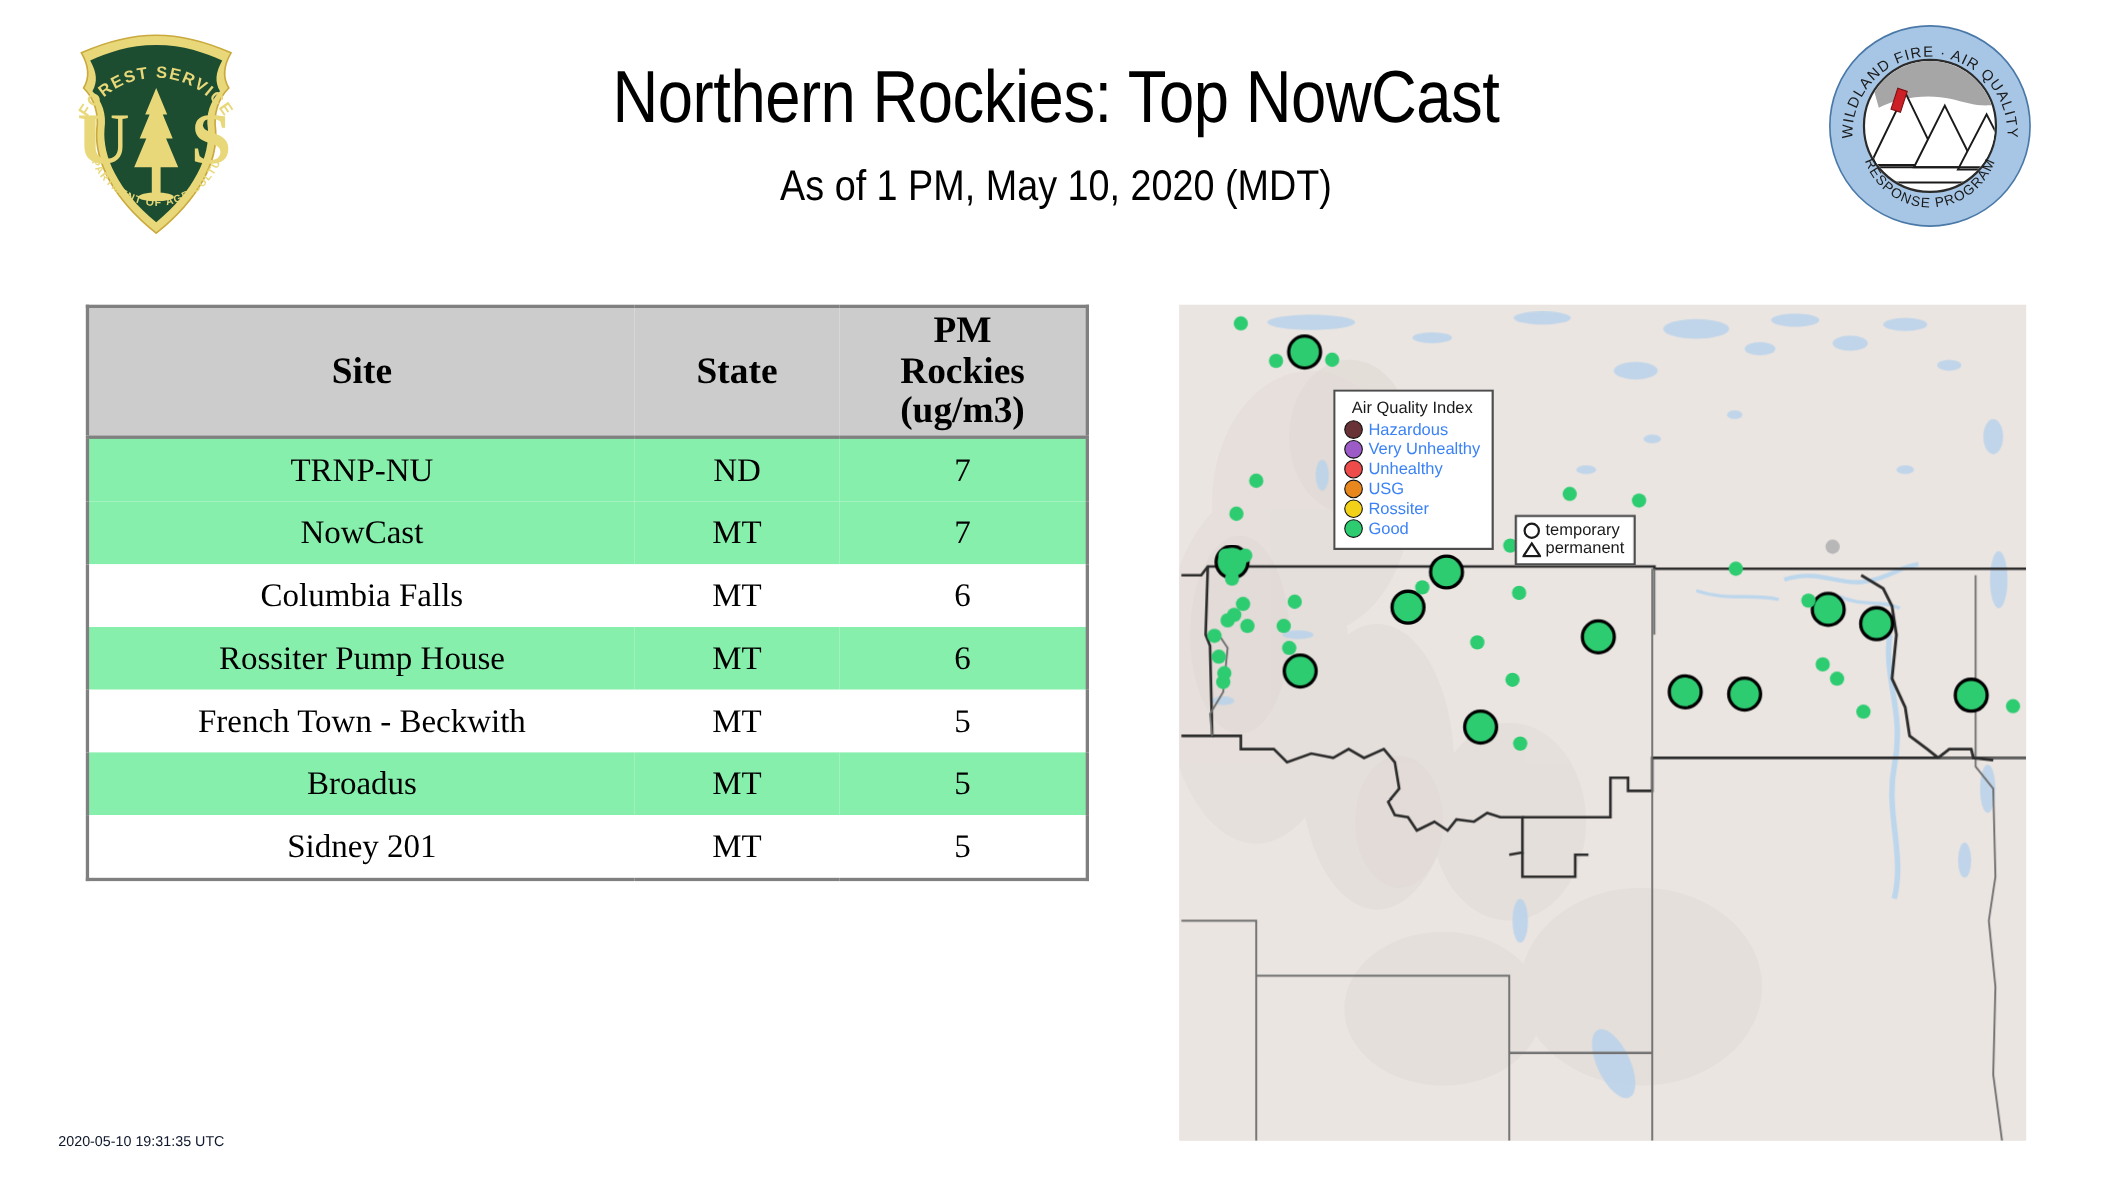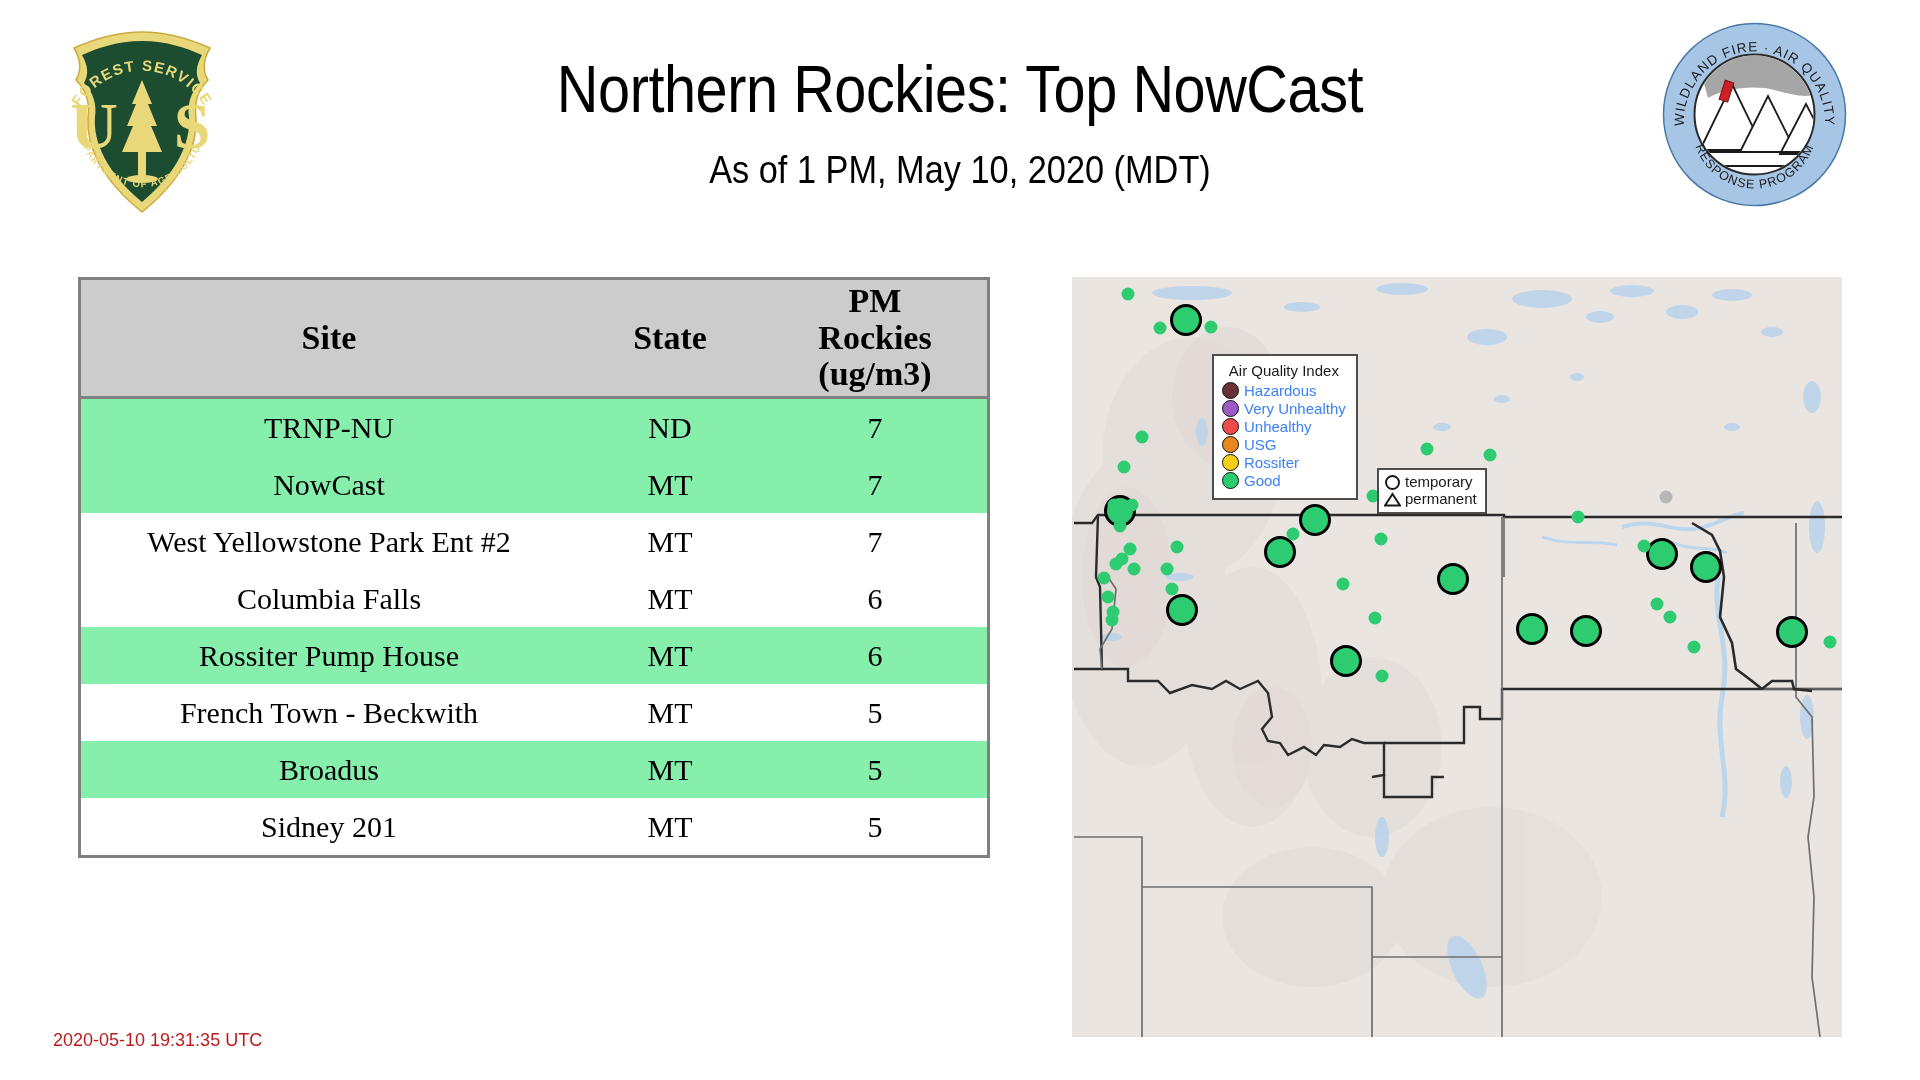--- a/index.html
+++ b/index.html
@@ -94,22 +94,22 @@
   }
   table.aqtable tr.odd td { background: #86efac; }
   table.aqtable tr.even td { background: #ffffff; }
   .col-site  { width: 496px; }
   .col-state { width: 186px; }
   .col-pm    { width: 224px; }
 
   #timestamp {
     position: absolute;
     left: 53px; top: 1030px;
-    font-size: 18px;
-    color: #b91c1c;
+    font-size: 13px;
+    color: #0f172a;
     font-family: "Liberation Sans", sans-serif;
     white-space: nowrap;
   }
 
   
   #map-panel {
     position: absolute;
     left: 1072px; top: 277px;
     width: 770px; height: 760px;
     background: #ebe6e3;
@@ -292,25 +292,20 @@
       </tr>
     </thead>
     <tbody id="table-body">
         <tr class="odd">
           <td>TRNP-NU</td>
           <td>ND</td>
           <td>7</td>
         </tr>
         <tr class="odd">
           <td>NowCast</td>
-          <td>MT</td>
-          <td>7</td>
-        </tr>
-        <tr class="even">
-          <td>West Yellowstone Park Ent #2</td>
           <td>MT</td>
           <td>7</td>
         </tr>
         <tr class="even">
           <td>Columbia Falls</td>
           <td>MT</td>
           <td>6</td>
         </tr>
         <tr class="odd">
           <td>Rossiter Pump House</td>

